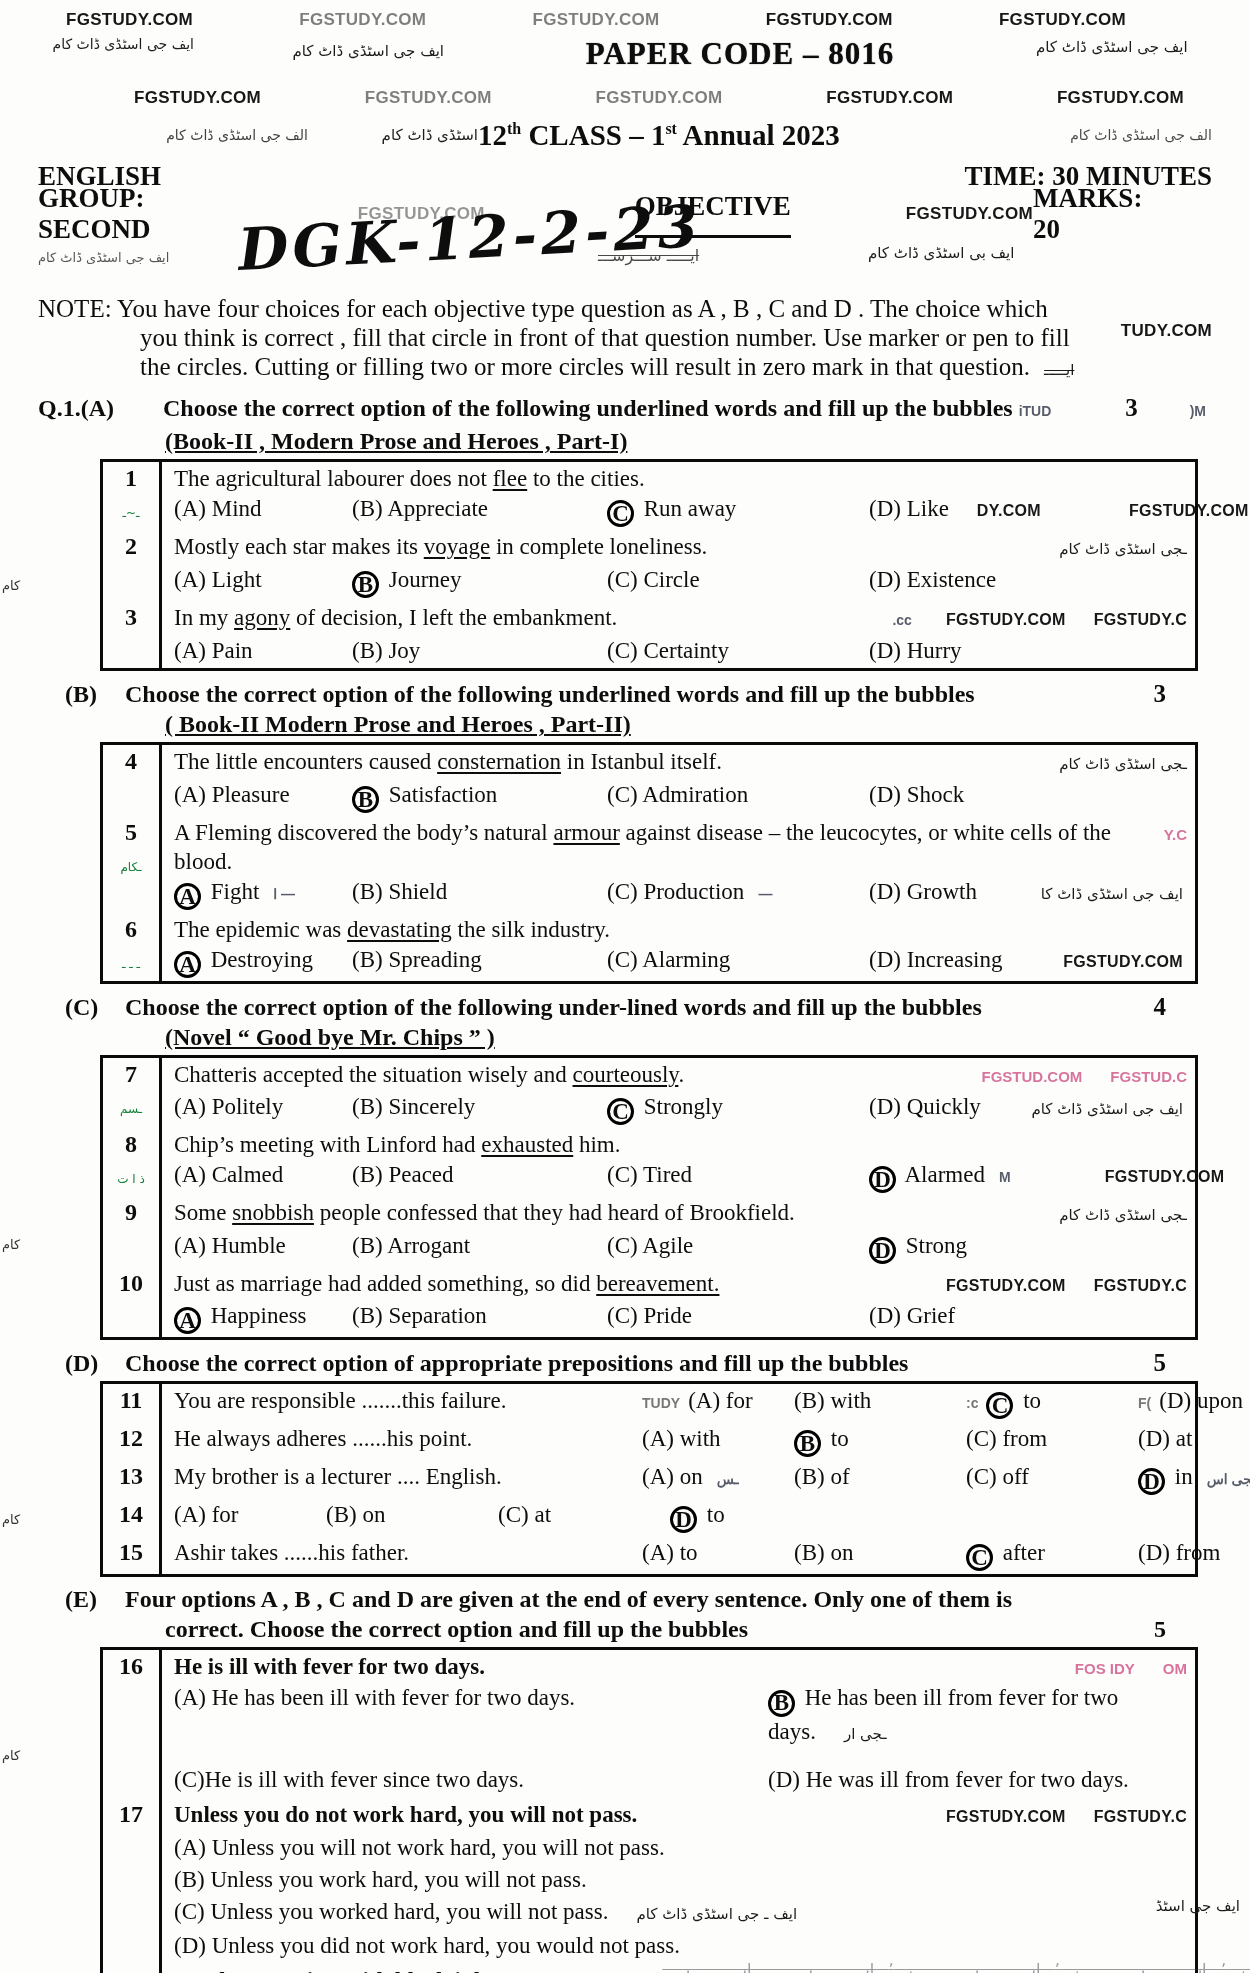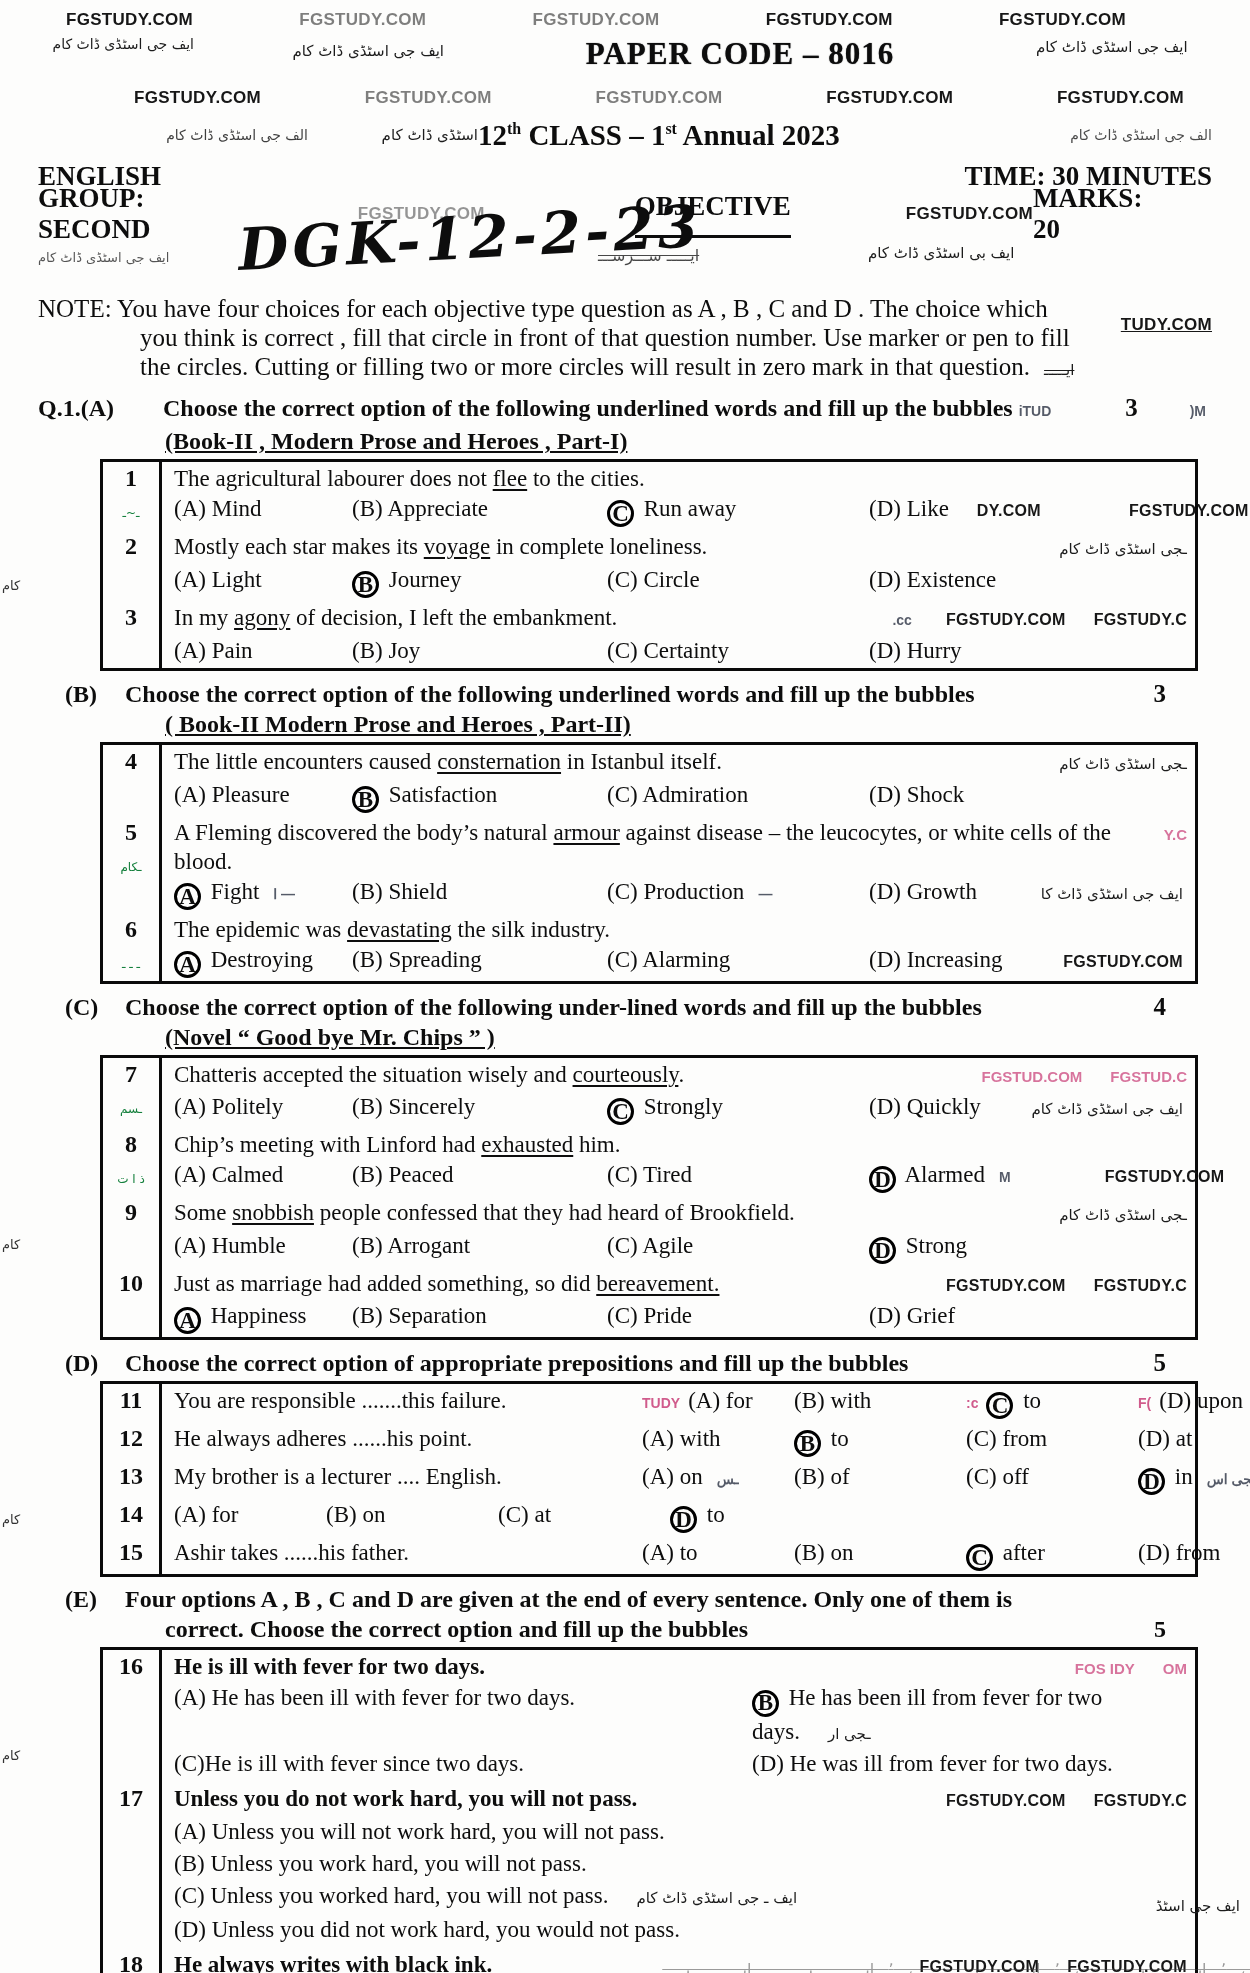--- a/index.html
+++ b/index.html
@@ -31,21 +31,21 @@
   .grouprow .gwm2{margin-left:115px;}
   .grouprow .marks{margin-left:auto;margin-right:46px;}
   .urduhand{position:relative;height:50px;}
   .hand{position:absolute;left:200px;top:-30px;font-size:58px;font-style:italic;font-weight:bold;
         font-family:"DejaVu Serif",serif;transform:rotate(-3deg);letter-spacing:4px;white-space:nowrap;}
   .urduhand .uh1{position:absolute;left:0;top:16px;font-size:13px;opacity:.75}
   .urduhand .uh2{position:absolute;left:560px;top:12px;font-size:16px;text-decoration:line-through;opacity:.8}
   .urduhand .uh3{position:absolute;left:830px;top:10px;font-size:15px;}
   .note{font-size:25px;line-height:29px;position:relative;margin-top:10px;}
   .note .l2{padding-left:102px;}
-  .note-wm{position:absolute;right:0;top:16px;text-decoration:underline;}
+  .note-wm{position:absolute;right:0;top:22px;}
   .note-tail{font-family:"DejaVu Sans",sans-serif;text-decoration:line-through;font-size:15px;margin-left:14px;}
   
   .sechead{display:flex;align-items:baseline;font-weight:bold;font-size:24px;margin-top:8px;line-height:29px;}
   .sechead .seclabel{flex:0 0 125px;}
   .sechead.sub .seclabel{flex:0 0 60px;margin-left:27px;}
   .sechead .sectitle{white-space:nowrap;}
   .sechead .marksnum{margin-left:auto;margin-right:46px;font-size:25px;}
   .frag{font-family:"Liberation Sans",sans-serif;font-weight:bold;font-size:14px;color:#0f172a;opacity:.7;margin:0 6px;}
   .subtitle{font-weight:bold;font-size:24px;margin-left:127px;text-decoration:underline;line-height:30px;}
   .etitle2{font-weight:bold;font-size:24px;margin-left:127px;display:flex;line-height:30px;}
@@ -66,24 +66,24 @@
   .side.frag{margin-left:14px;}
   .sentline .spacer{margin-left:auto;}
   .optrow{display:flex;align-items:baseline;margin-top:1px;}
   .abc .o0{flex:0 0 178px;} .abc .o1{flex:0 0 255px;} .abc .o2{flex:0 0 262px;} .abc .o3{flex:0 0 auto;}
   .optside{margin-left:auto;display:flex;gap:60px;align-items:baseline;padding-right:4px;}
   .circ{display:inline-flex;justify-content:center;align-items:center;width:27px;height:27px;
         border:3px solid #000;border-radius:50%;font-weight:bold;margin-right:4px;vertical-align:-5px;box-sizing:border-box;}
   .drow{display:flex;align-items:baseline;}
   .dsent{flex:0 0 468px;}
   .drow .o0{flex:0 0 152px;} .drow .o1{flex:0 0 172px;} .drow .o2{flex:0 0 172px;} .drow .o3{flex:0 0 auto;}
-  .egrid{display:grid;grid-template-columns:578px 1fr;}
+  .egrid{display:grid;grid-template-columns:578px 1fr;gap:16px;}
   .eopt{line-height:30px;}
   .estack .eopt{margin-top:2px;}
-  .pre{font-family:"Liberation Sans",sans-serif;font-weight:bold;font-size:14px;color:#be185d;opacity:.7;margin-right:8px;}
+  .pre{font-family:"Liberation Sans",sans-serif;font-weight:bold;font-size:14px;color:#404040;opacity:.7;margin-right:8px;}
   
   .scribble{font-family:"DejaVu Sans",sans-serif;direction:rtl;color:#3a3a3a;opacity:.55;font-size:14px;
             white-space:nowrap;overflow:hidden;text-decoration:line-through;}
   .foot-urdu{position:absolute;right:10px;bottom:58px;font-size:15px;}
   .scr-bot{position:absolute;left:0;right:0;bottom:-6px;opacity:.5;font-size:16px;}
   .stray{position:absolute;font-family:"DejaVu Sans",sans-serif;font-size:13px;color:#333;direction:rtl;}
 </style>
 </head>
 <body>
 

